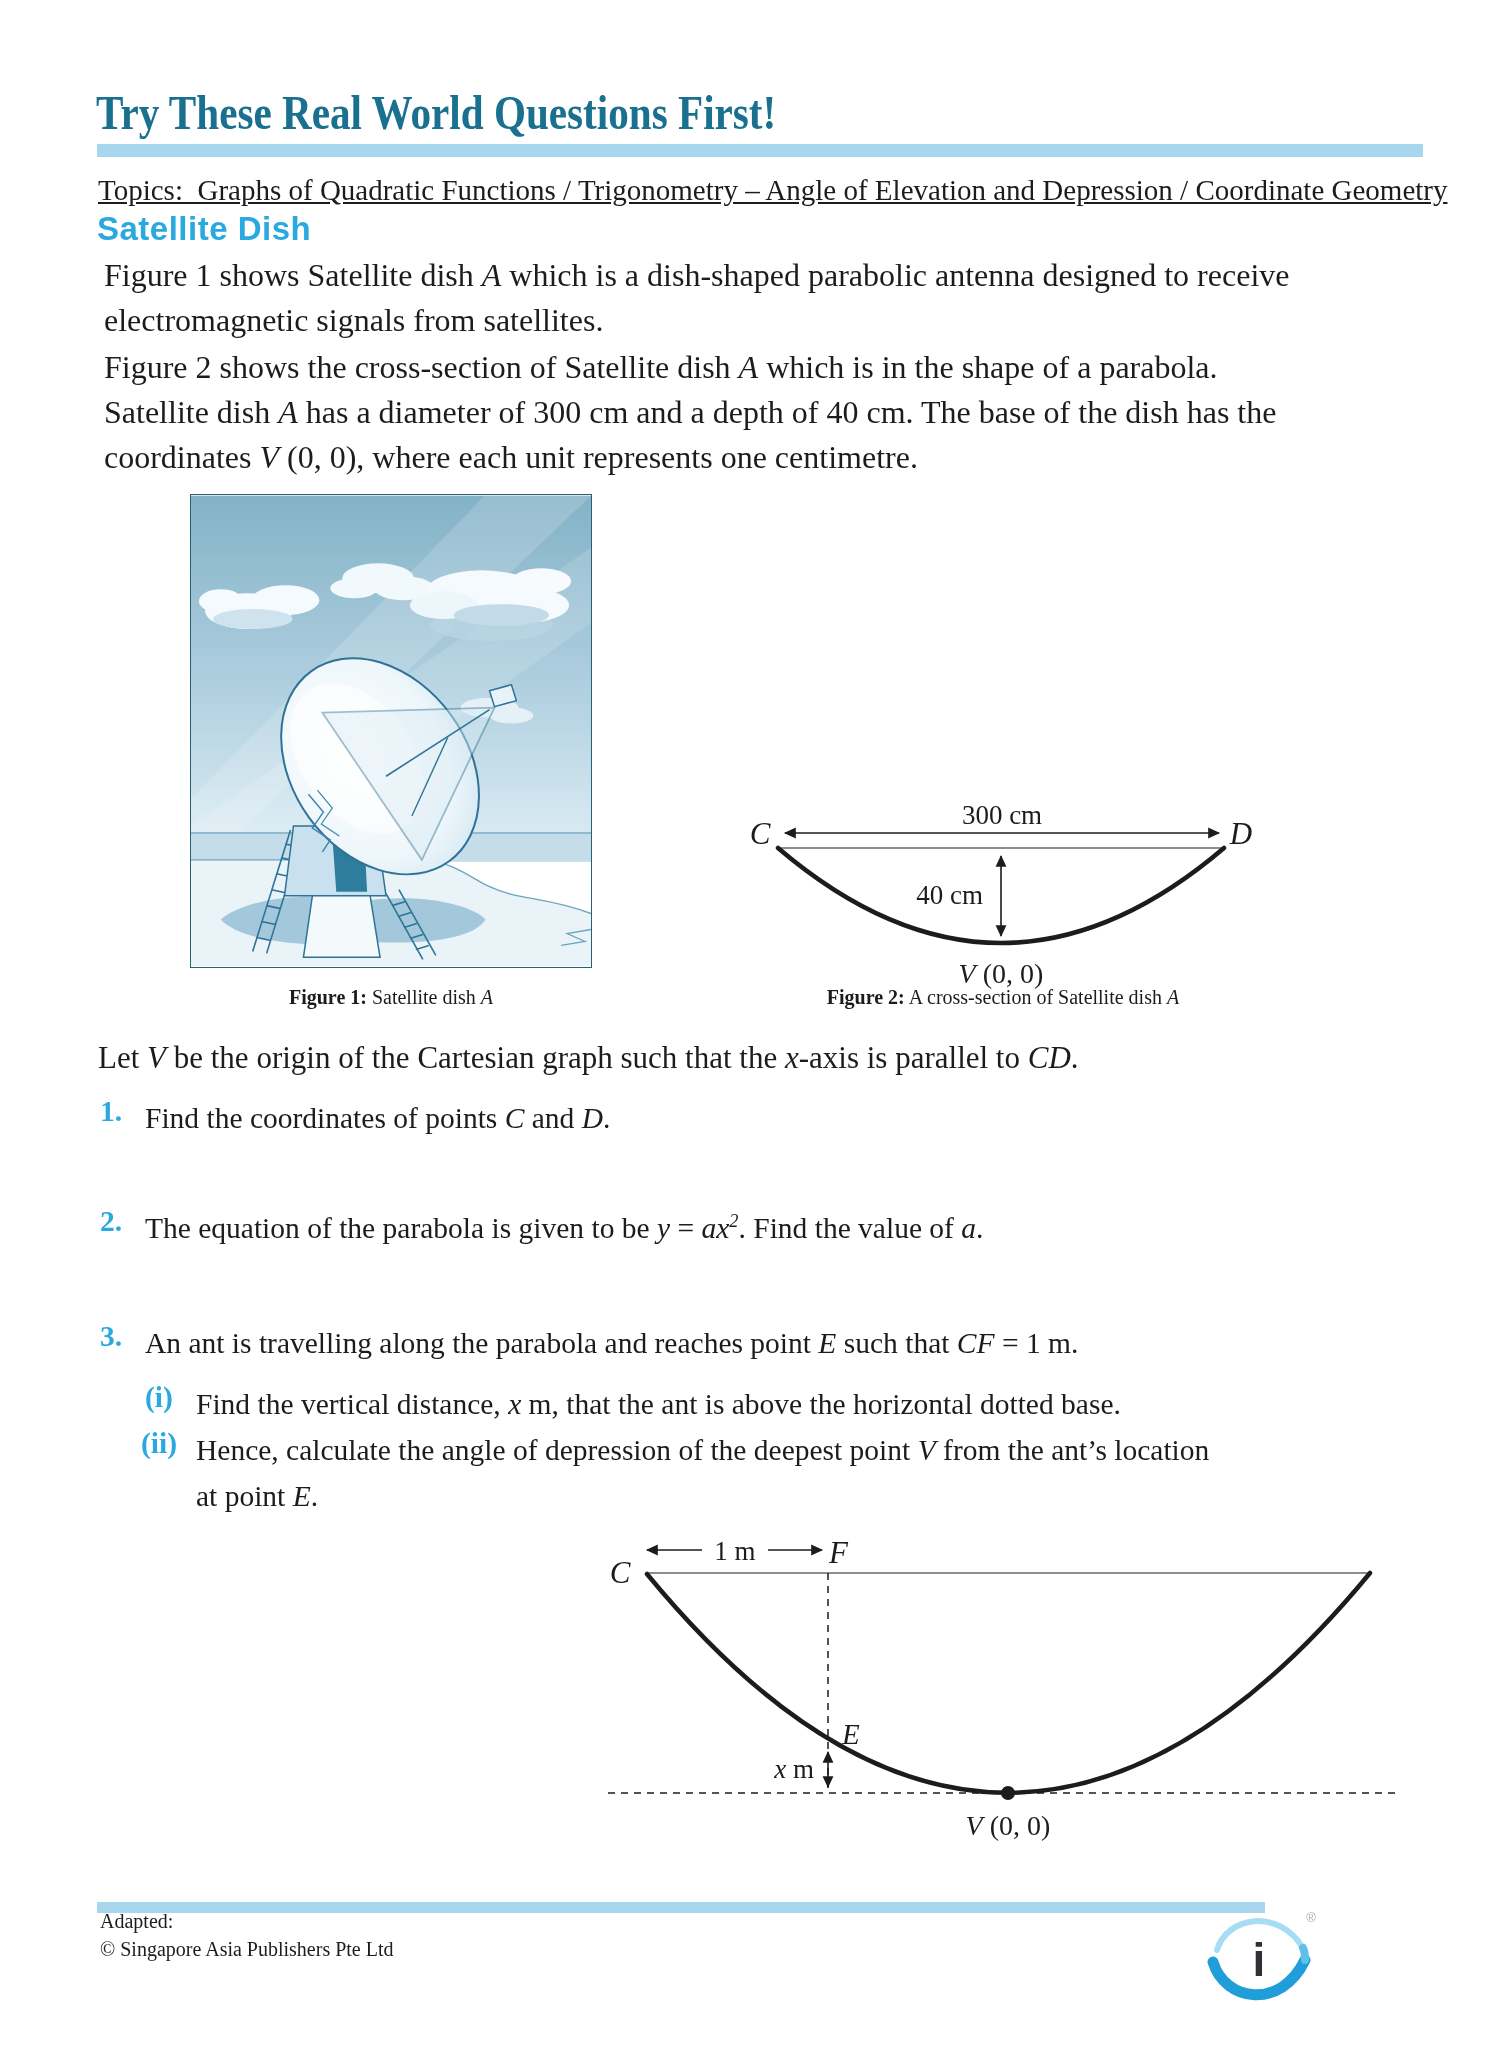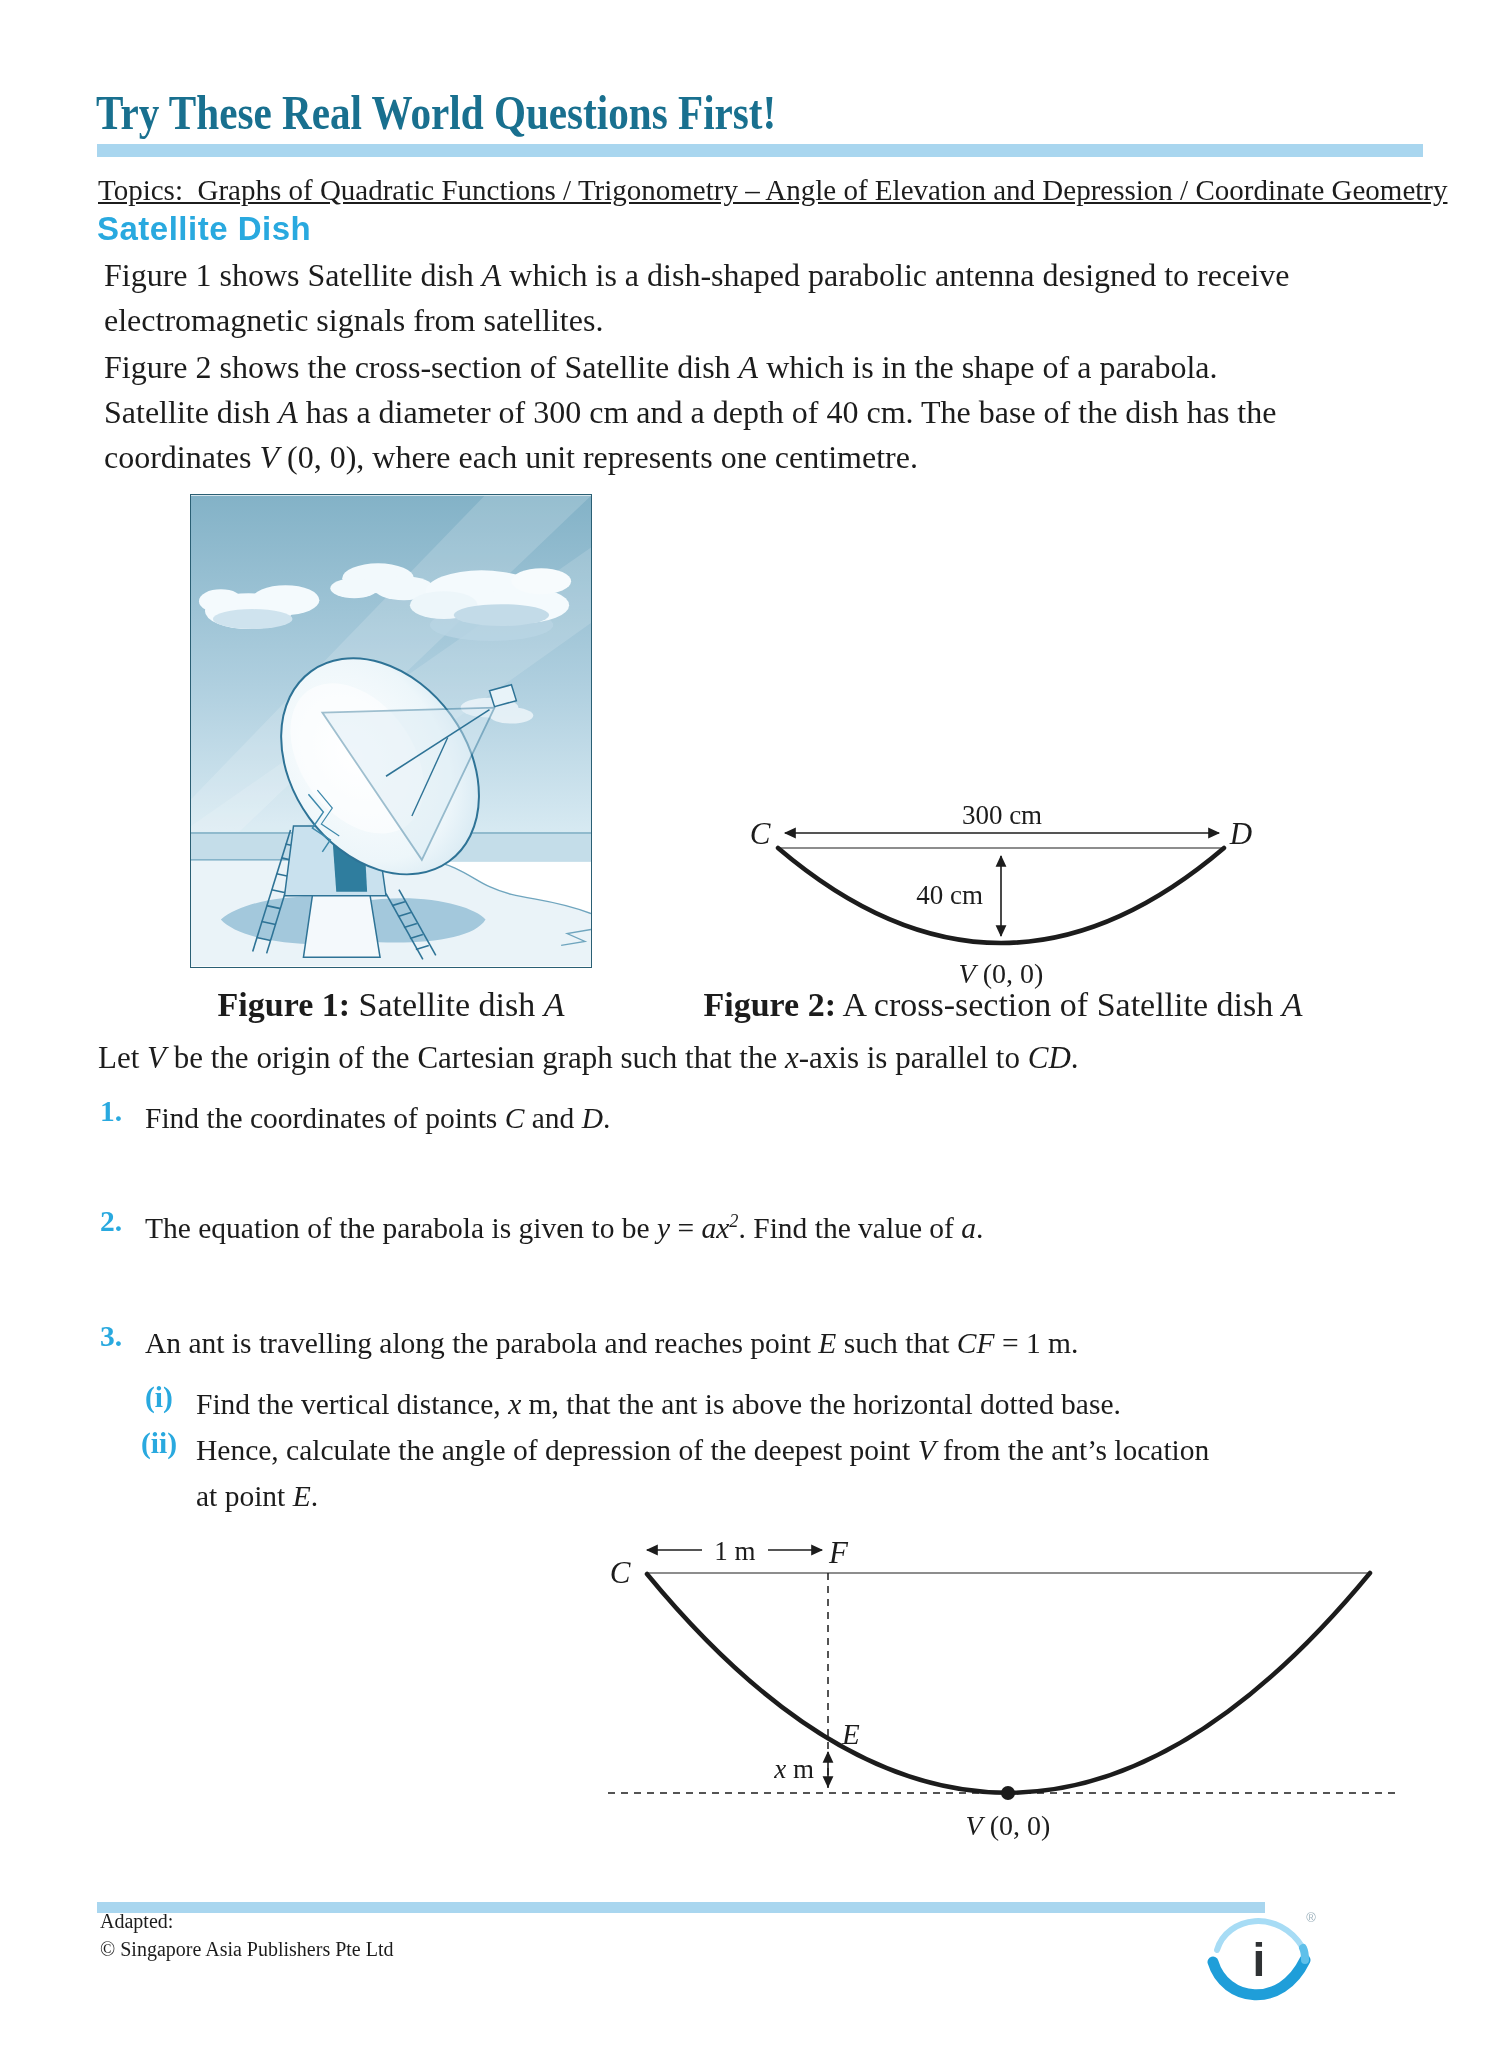--- a/index.html
+++ b/index.html
@@ -18,21 +18,21 @@
             font-size:33px;color:#29A9DF;letter-spacing:.5px;}
   
   .para{left:104px;width:1322px;font-size:32px;line-height:45px;}
   .p1{top:253px;}.p2{top:345px;}.p3{top:390px;}
   
   .fig1{left:190px;top:494px;width:402px;height:474px;border:1.5px solid #2A5F74;box-sizing:border-box;}
   .fig1 svg{display:block;width:100%;height:100%;}
   
   .fig2{left:740px;top:786px;}
   .fig3{left:590px;top:1518px;}
-  .caption{top:986px;font-size:34px;text-align:center;}
+  .caption{top:986px;font-size:20px;text-align:center;}
   .cap1{left:190px;width:402px;}
   .cap2{left:703px;width:600px;}
   
   .let-line{left:98px;top:1040px;font-size:31px;width:1340px;}
   .qnum{font-weight:bold;color:#29A9DF;font-size:29.5px;}
   .qtext{font-size:29.5px;line-height:46px;}
   .q1n{left:100px;top:1095px;}.q1t{left:145px;top:1095px;width:1280px;}
   .q2n{left:100px;top:1205px;}.q2t{left:145px;top:1205px;width:1280px;}
   .q3n{left:100px;top:1320px;}.q3t{left:145px;top:1320px;width:1280px;}
   .qin{left:145px;top:1381px;}.qit{left:196px;top:1381px;width:1240px;}

